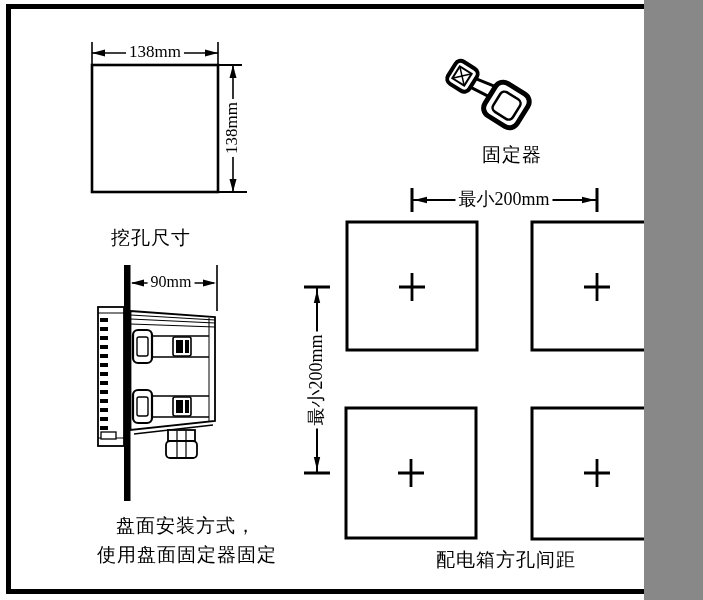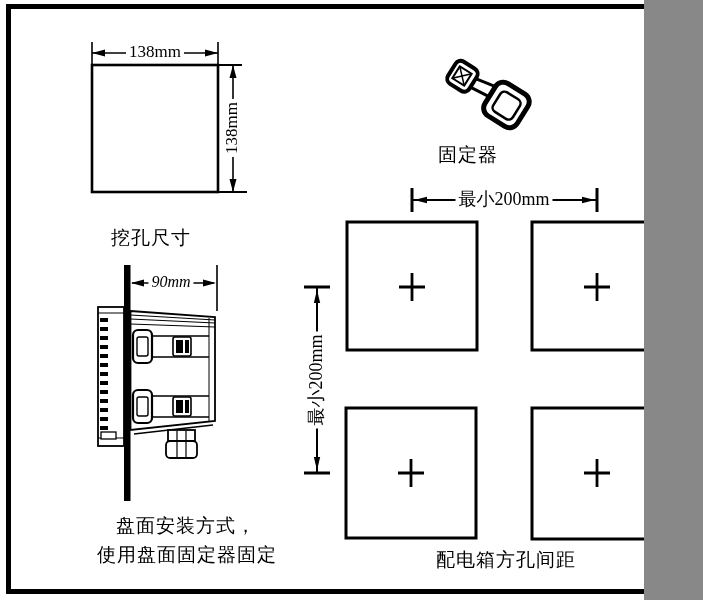--- a/index.html
+++ b/index.html
@@ -15,21 +15,21 @@
   .lbl{
     position:absolute;
     transform:translate(-50%,-50%);
     white-space:nowrap;
     color:#000;
     line-height:1.1;
   }
   .lbl.vert{transform:translate(-50%,-50%) rotate(-90deg);}
   .dim{background:#ffffff;padding:0 3px;}
   .t17{font-size:17px;}
-  .t16{font-size:16px;font-style:italic;}
+  .t16{font-size:16px;}
   .t18{font-size:18px;}
   .t19{font-size:19px;letter-spacing:1px;}
 </style>
 </head>
 <body>
 
 <div id="stage">
 
   <svg id="linework" width="703" height="600" viewBox="0 0 703 600">
 
@@ -138,21 +138,21 @@
       <path d="M317 287 V473" stroke-width="2"></path>
       <polygon points="317,290 313.8,303 320.2,303" fill="#000" stroke="none"></polygon>
       <polygon points="317,470 313.8,457 320.2,457" fill="#000" stroke="none"></polygon>
     </g>
   </svg>
 
   <div class="lbl dim t17" style="left:155px;top:52px;">138mm</div>
   <div class="lbl vert dim t17" style="left:232px;top:128px;">138mm</div>
   <div class="lbl t19" style="left:151px;top:238px;">挖孔尺寸</div>
 
-  <div class="lbl t19" style="left:468px;top:155px;">固定器</div>
+  <div class="lbl t19" style="left:512px;top:155px;">固定器</div>
 
   <div class="lbl dim t16" style="left:171px;top:282px;">90mm</div>
   <div class="lbl t19" style="left:187px;top:555px;">使用盘面固定器固定</div>
   <div class="lbl t19" style="left:186px;top:526px;">盘面安装方式，</div>
 
   <div class="lbl dim t18" style="left:504px;top:200px;">最小200mm</div>
   <div class="lbl vert dim t18" style="left:317px;top:380px;">最小200mm</div>
   <div class="lbl t19" style="left:506px;top:560px;">配电箱方孔间距</div>
 
 </div>

